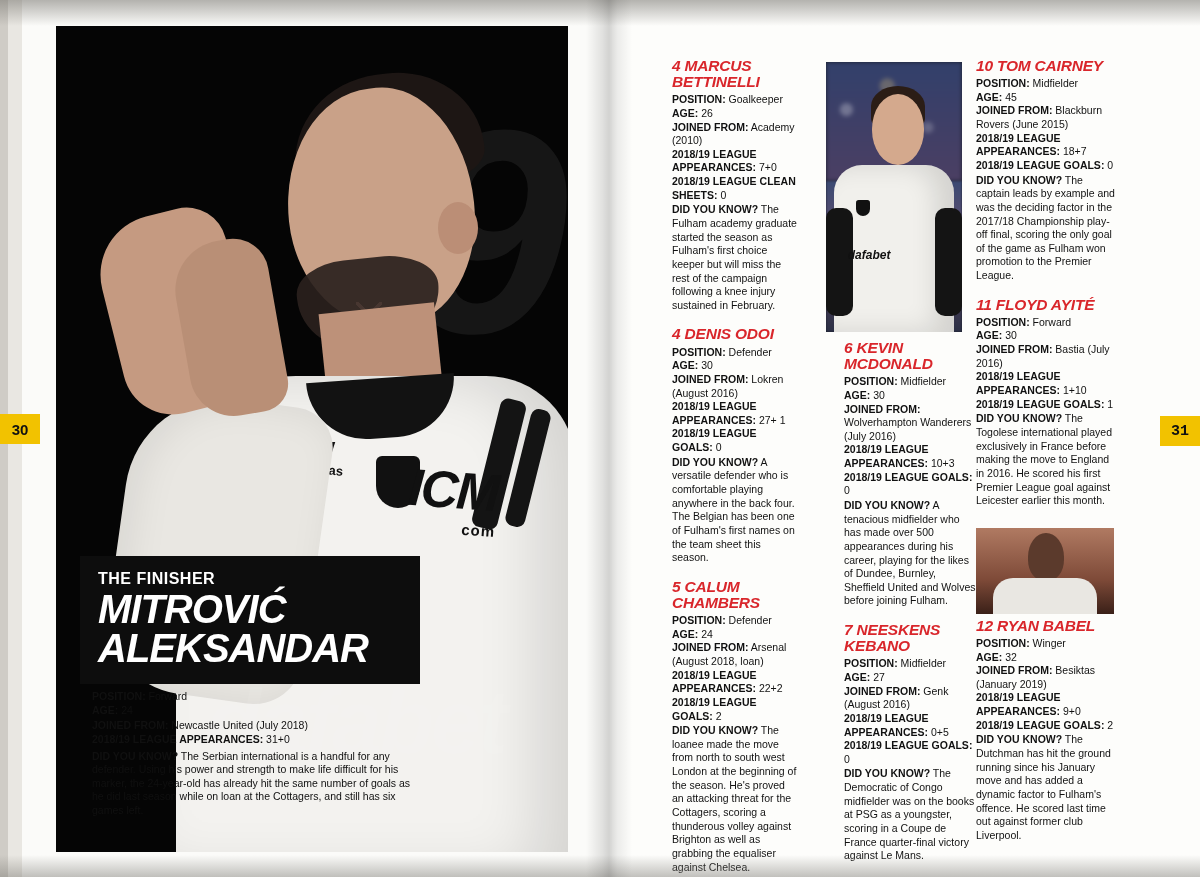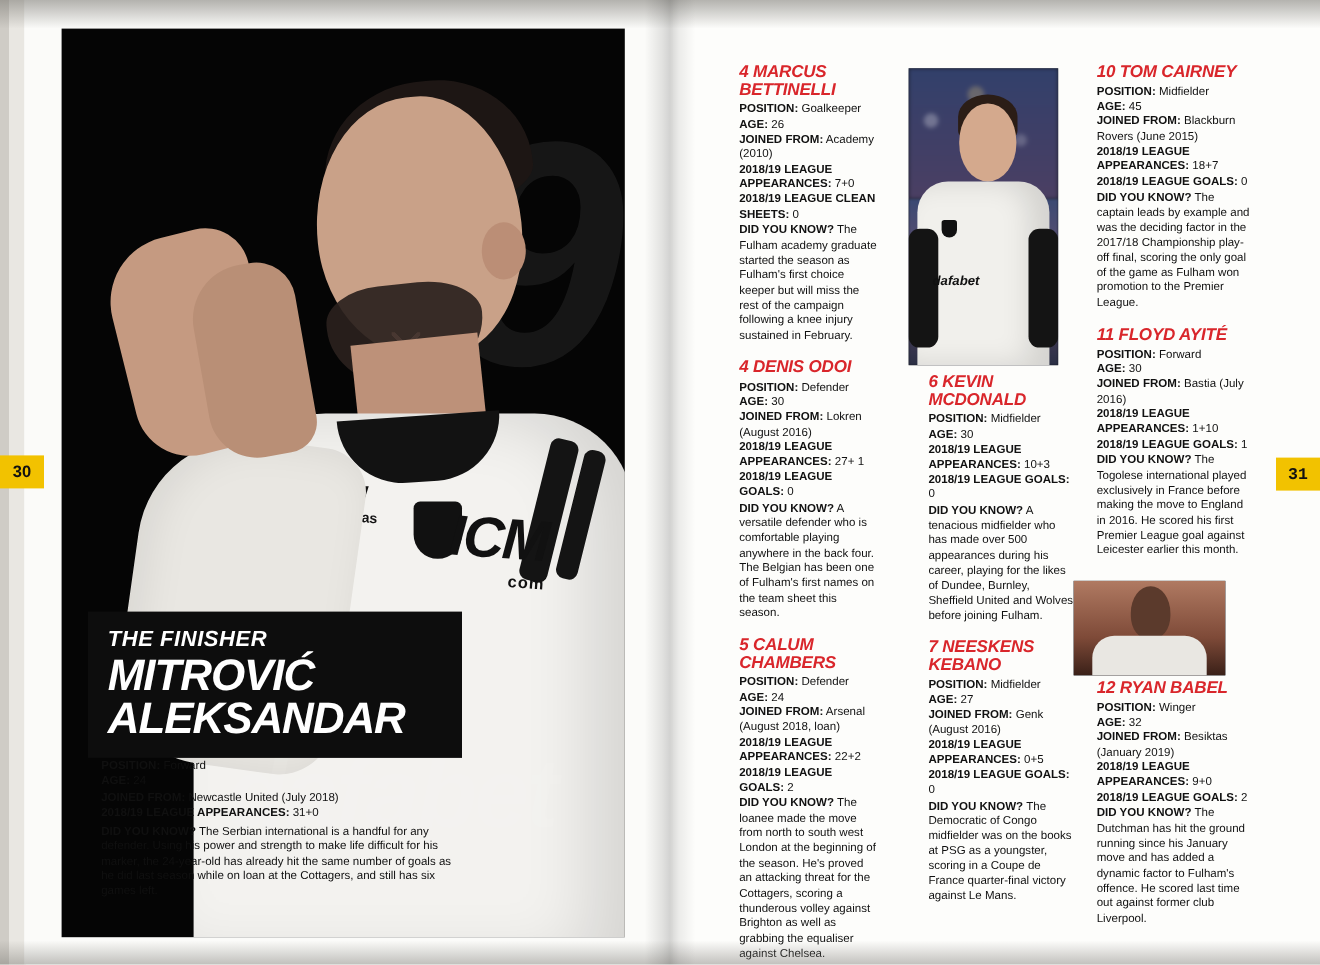--- a/index.html
+++ b/index.html
@@ -210,21 +210,21 @@
   .nameplate {
     position: absolute;
     left: 80px; top: 556px;
     width: 340px;
     background: #0d0d0d;
     color: #fff;
     padding: 14px 16px 16px 18px;
     z-index: 20;
   }
   .nameplate .kicker {
-    font-size: 20px; font-weight: bold; font-style: italic; letter-spacing: .5px;
+    font-size: 16px; font-weight: bold; letter-spacing: .5px;
     margin-bottom: 2px;
   }
   .nameplate .bigname {
     font-size: 40px; font-weight: bold; font-style: italic;
     line-height: .98; letter-spacing: -1px;
   }
 
   
   .caption-block {
     position: absolute;
@@ -242,21 +242,21 @@
   
   .col {
     position: absolute;
     top: 58px;
     font-size: 10.5px;
     line-height: 1.30;
     color: #111;
   }
   .col.c1 { left: 672px; width: 126px; }
   .col.c2 { left: 844px; width: 132px; }
-  .col.c3 { left: 976px; width: 140px; margin-left: 21px; }
+  .col.c3 { left: 976px; width: 140px; }
 
   .player { margin-bottom: 14px; }
   .player h3 {
     color: #d9262b;
     font-size: 15.5px;
     font-weight: bold;
     font-style: italic;
     line-height: 1.04;
     margin-bottom: 3px;
     letter-spacing: -.2px;
@@ -439,20 +439,21 @@
       <div class="didyou"><span class="lbl">DID YOU KNOW?</span><span> The loanee made the move from north to south west London at the beginning of the season. He's proved an attacking threat for the Cottagers, scoring a thunderous volley against Brighton as well as grabbing the equaliser against Chelsea.</span></div>
     </div>
   </div>
 
   <div class="col c2" style="top:340px;">
 
     <div class="player">
       <h3>6 KEVIN MCDONALD</h3>
       <div class="row"><span class="lbl">POSITION:</span><span> Midfielder</span></div>
       <div class="row"><span class="lbl">AGE:</span><span> 30</span></div>
+      <div class="row"><span class="lbl">JOINED FROM:</span><span> Wolverhampton Wanderers (July 2016)</span></div>
       <div class="row"><span class="lbl">2018/19 LEAGUE APPEARANCES:</span><span> 10+3</span></div>
       <div class="row"><span class="lbl">2018/19 LEAGUE GOALS:</span><span> 0</span></div>
       <div class="didyou"><span class="lbl">DID YOU KNOW?</span><span> A tenacious midfielder who has made over 500 appearances during his career, playing for the likes of Dundee, Burnley, Sheffield United and Wolves before joining Fulham.</span></div>
     </div>
 
     <div class="player">
       <h3>7 NEESKENS KEBANO</h3>
       <div class="row"><span class="lbl">POSITION:</span><span> Midfielder</span></div>
       <div class="row"><span class="lbl">AGE:</span><span> 27</span></div>
       <div class="row"><span class="lbl">JOINED FROM:</span><span> Genk (August 2016)</span></div>

